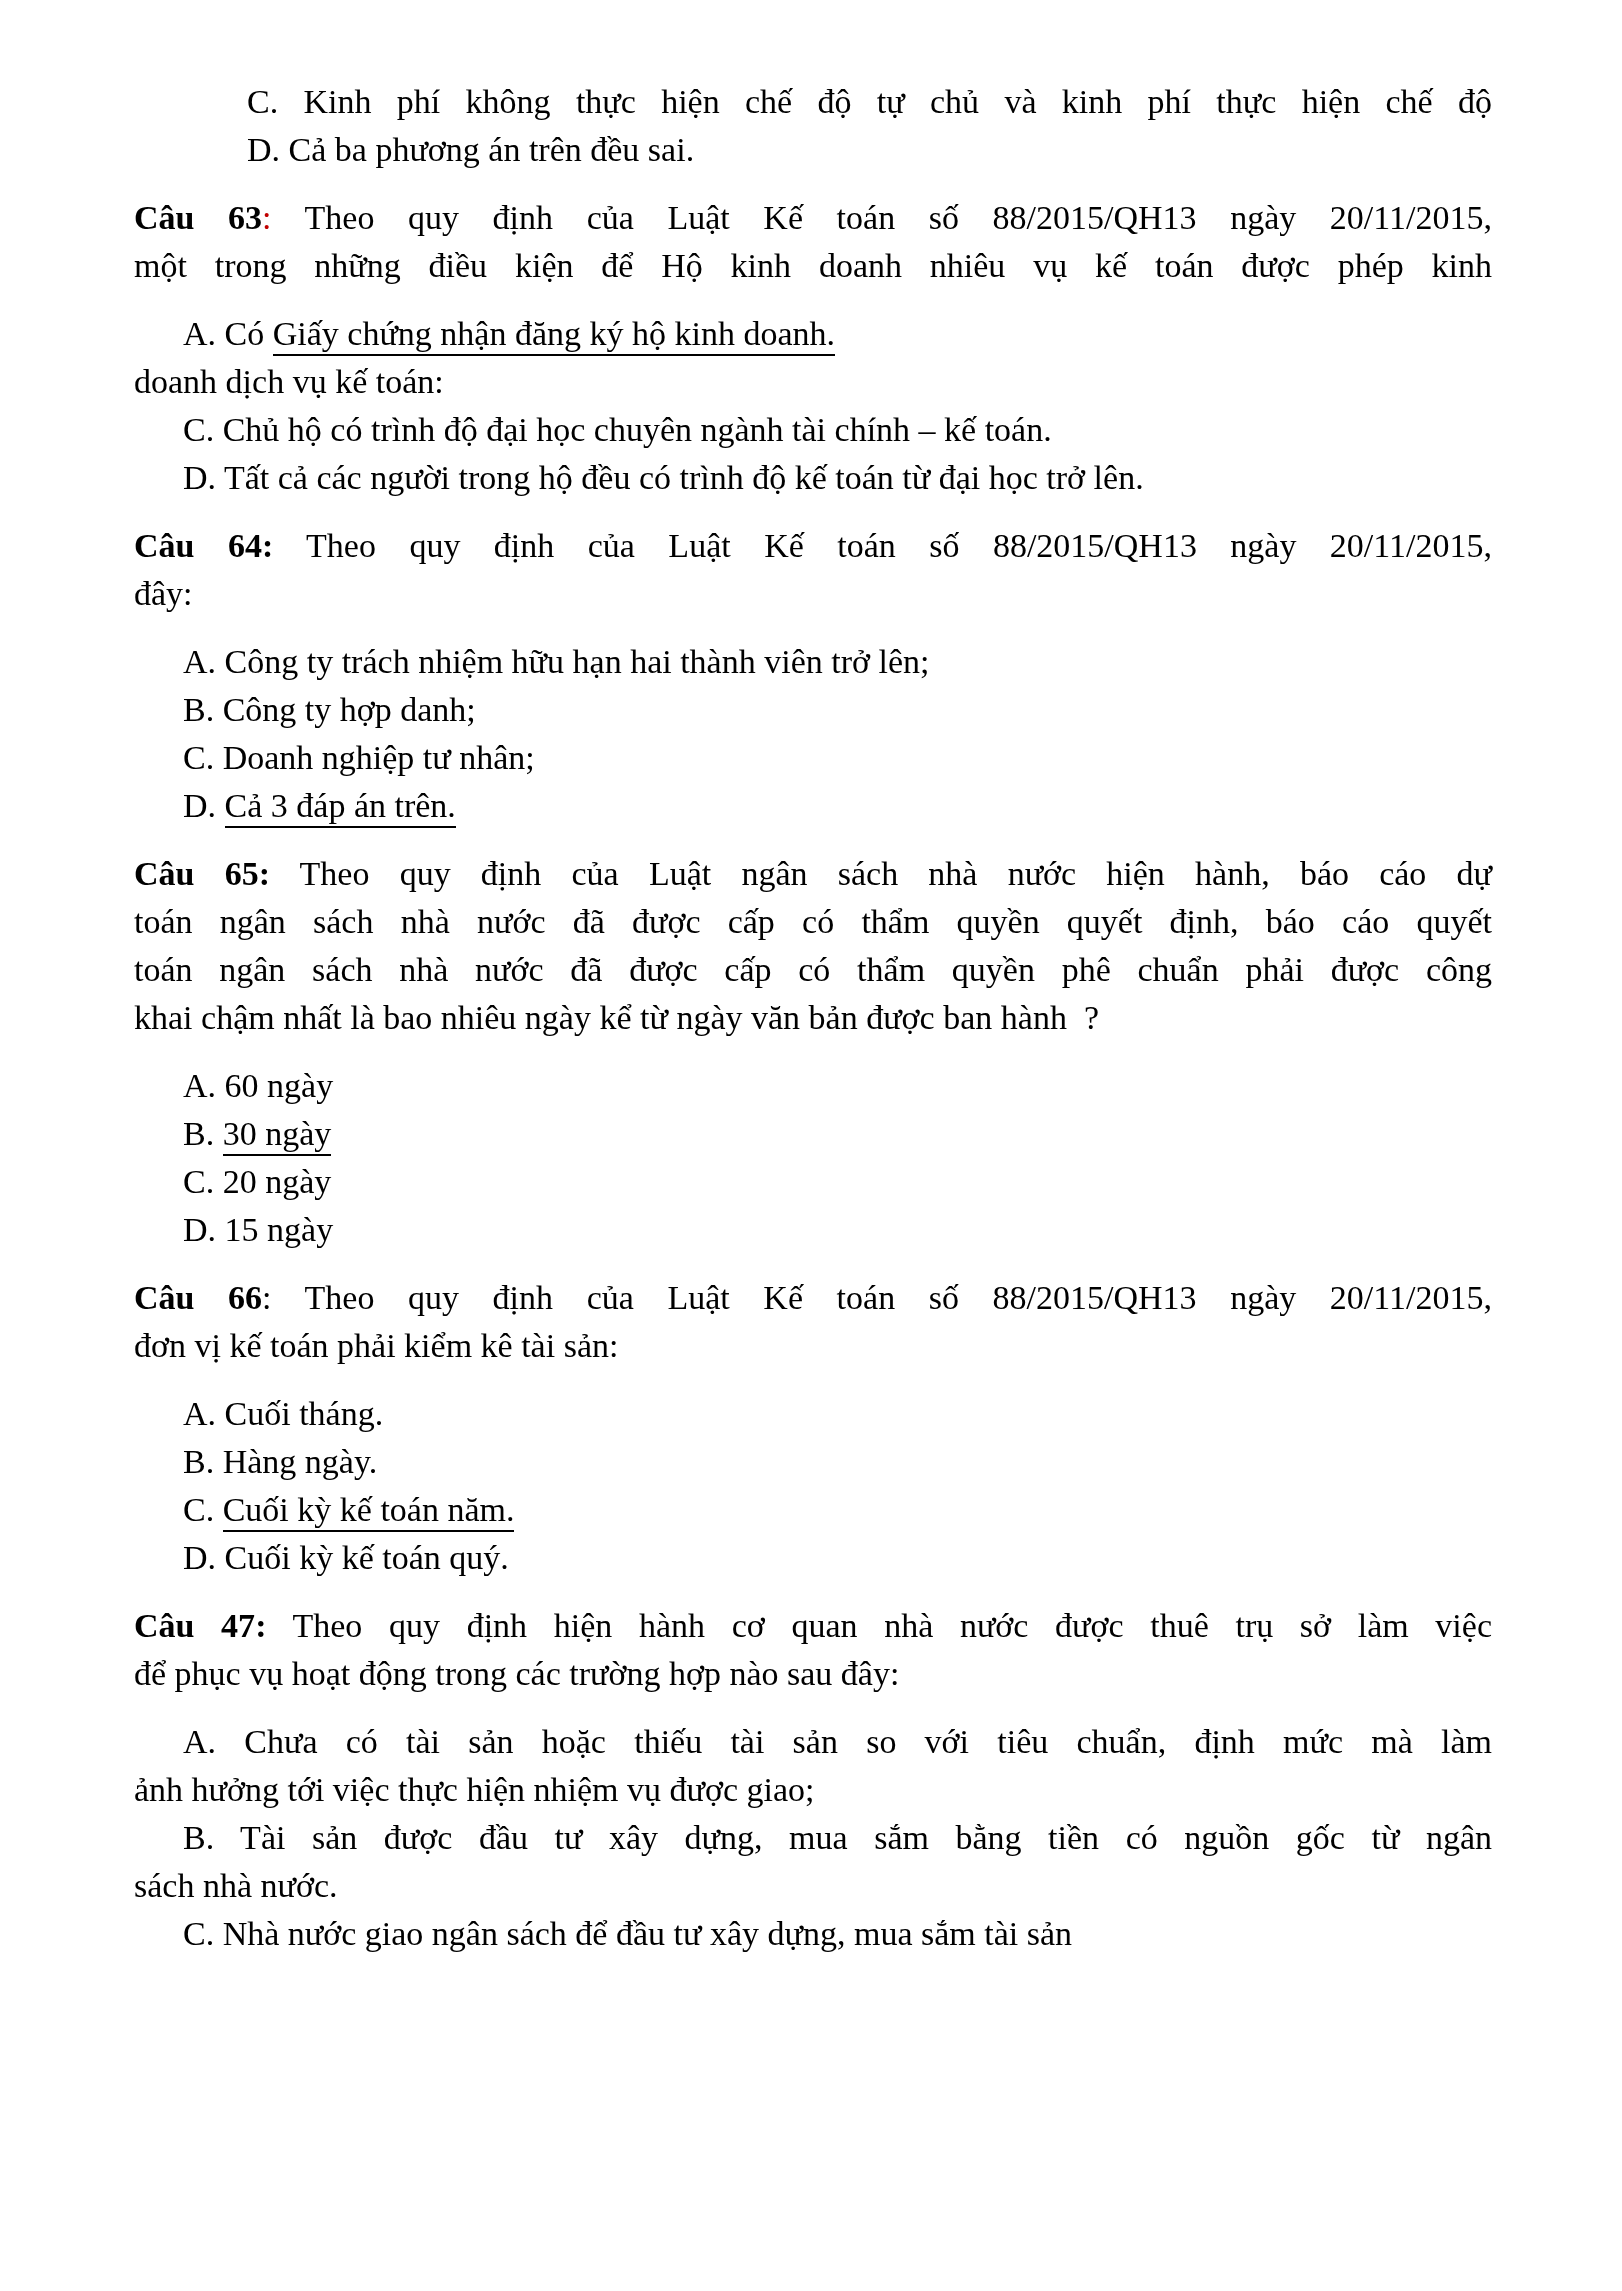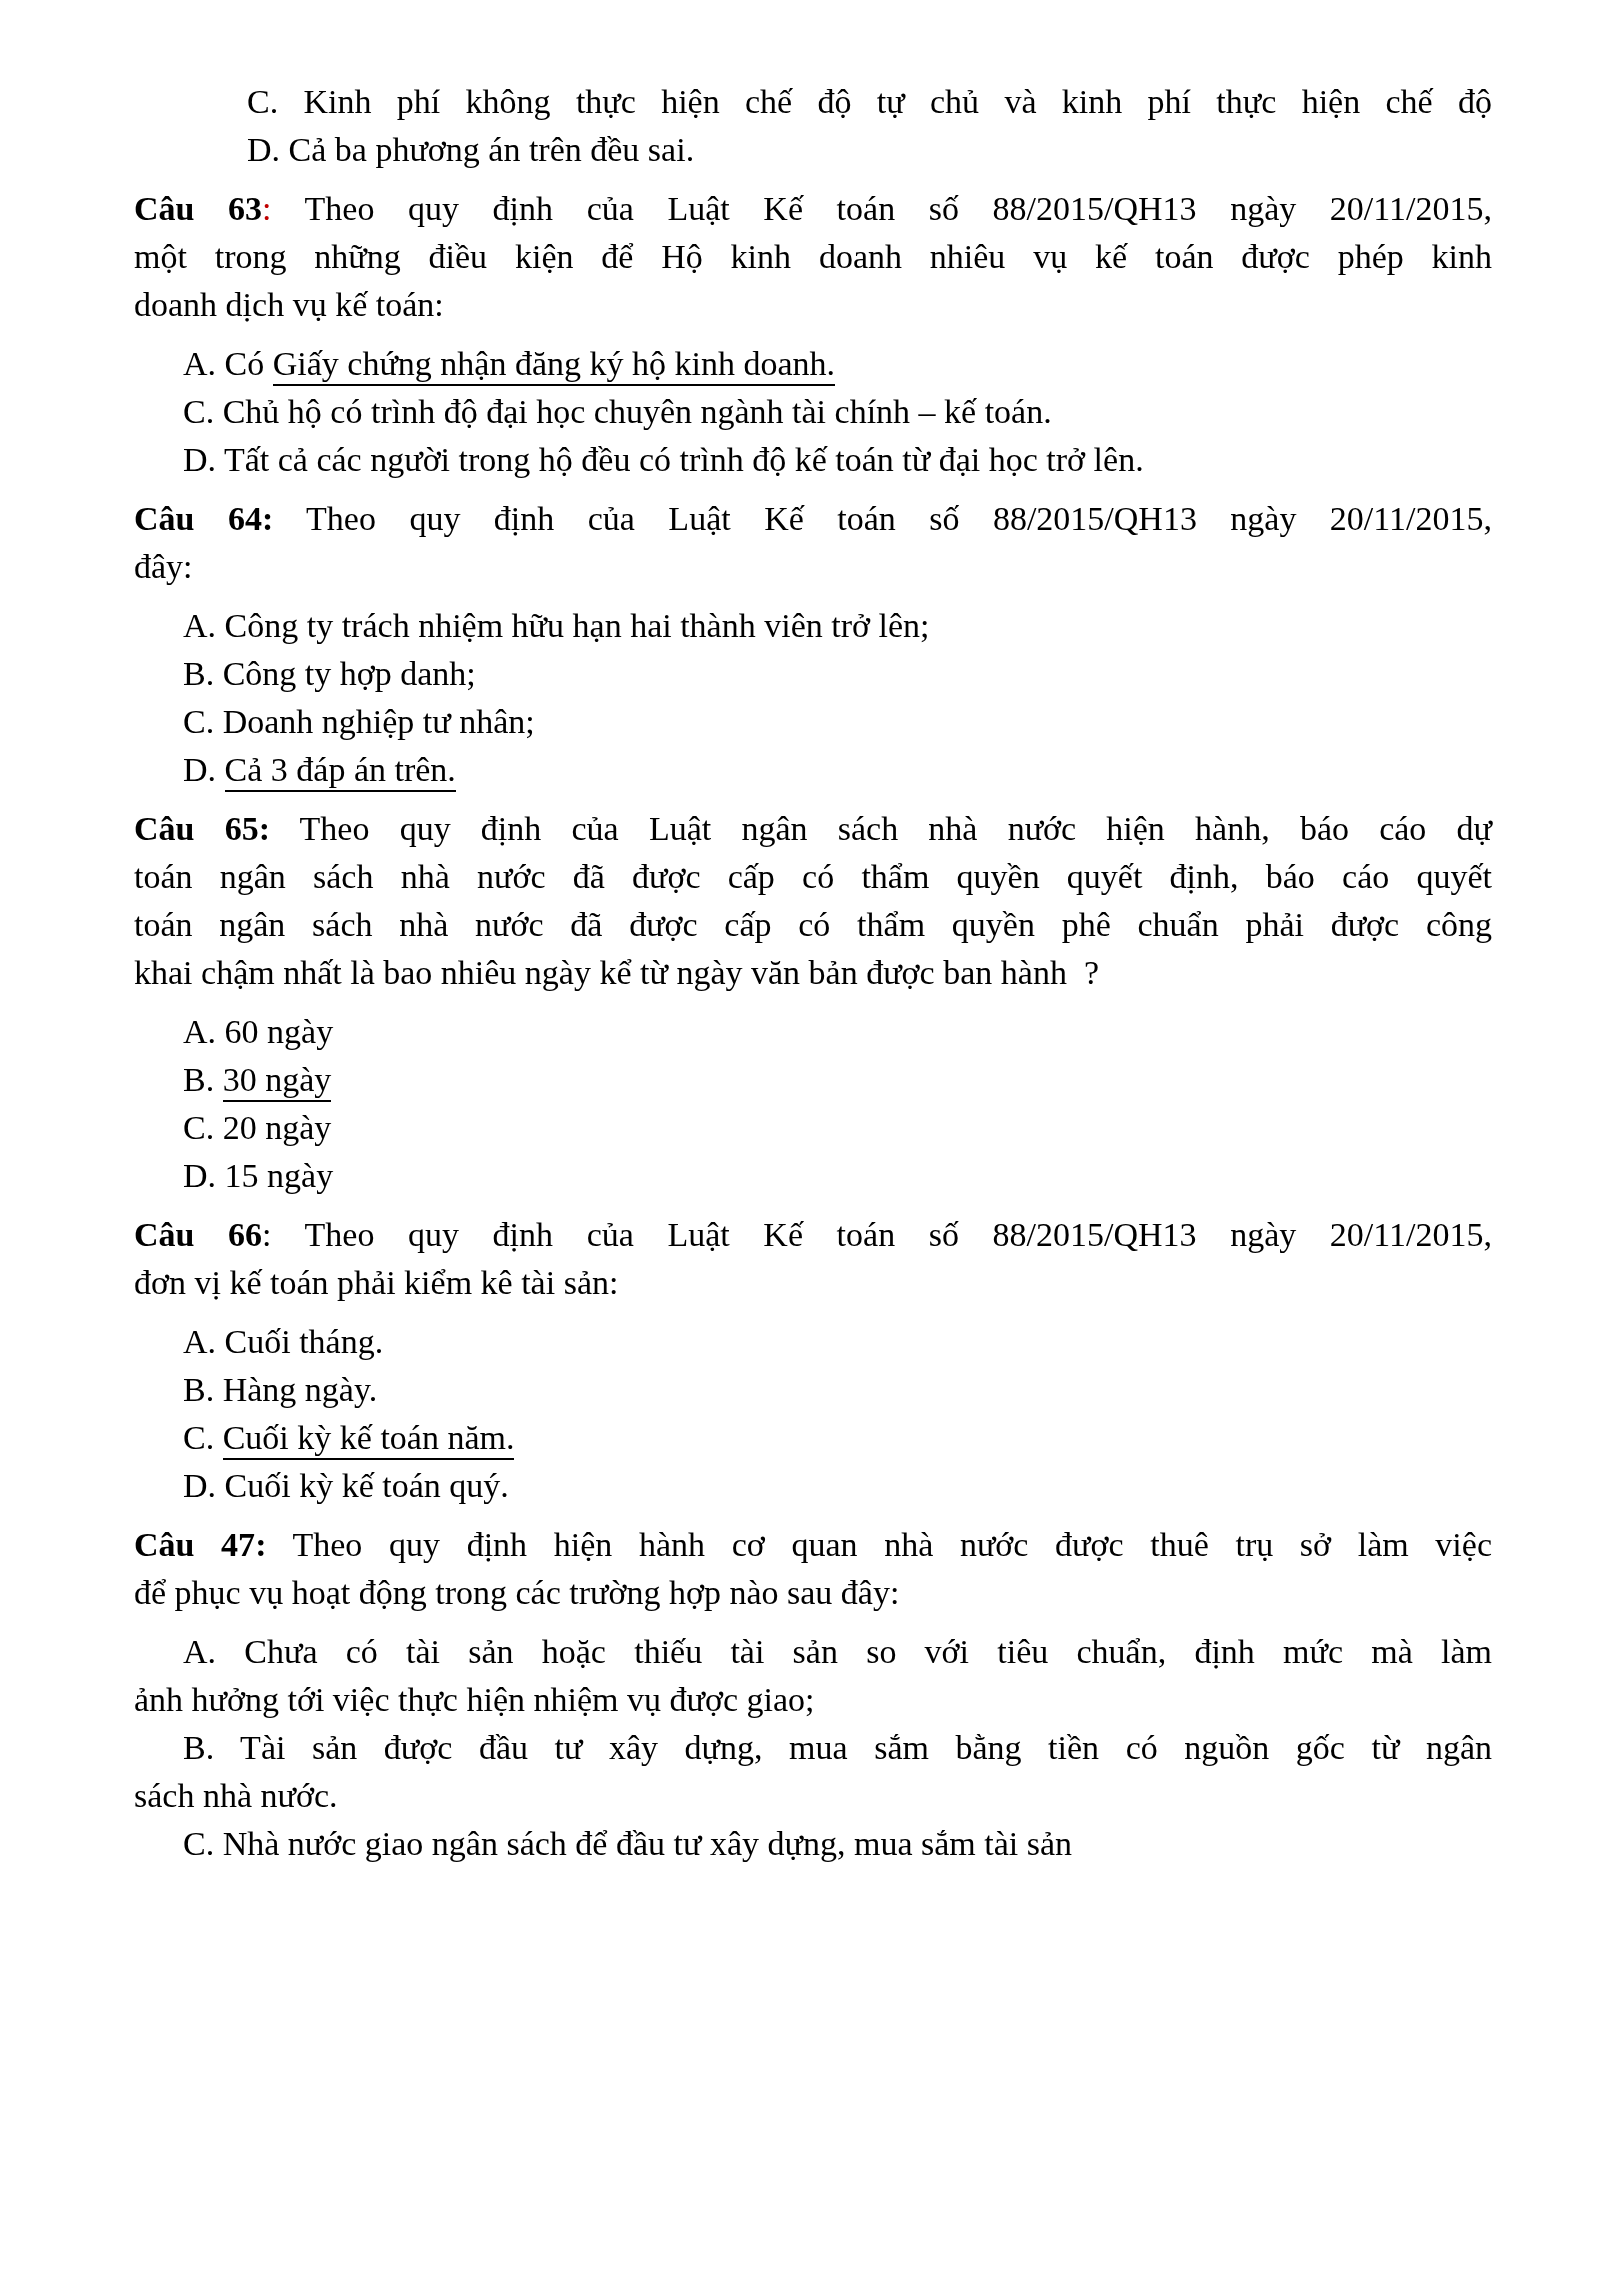--- a/index.html
+++ b/index.html
@@ -17,40 +17,40 @@
     width: 1358px;
     padding-top: 78px;
   }
   .line { line-height: 48px; white-space: pre; }
   .justify {
     white-space: normal;
     text-align: justify;
     -moz-text-align-last: justify;
     text-align-last: justify;
   }
-  .gap  { margin-top: 11px; }
+  .gap  { margin-top: 20px; }
   .ind1 { padding-left: 113px; }
   .ind2 { padding-left: 132px; }
   .opt  { padding-left: 49px; }
   b { font-weight: bold; }
   .red { color: #c00000; }
   .ul { border-bottom: 2.9px solid #000; padding-bottom: 2px; }
 </style>
 </head>
 <body>
 
 <div class="page">
 
   <div class="line justify ind1">C. Kinh phí không thực hiện chế độ tự chủ và kinh phí thực hiện chế độ</div>
   <div class="line ind1">D. Cả ba phương án trên đều sai.</div>
 
   <div class="line justify gap"><b><span>Câu 63</span></b><span class="red">:</span> <span>Theo quy định của Luật Kế toán số 88/2015/QH13 ngày 20/11/2015,</span></div>
   <div class="line justify">một trong những điều kiện để Hộ kinh doanh nhiêu vụ kế toán được phép kinh</div>
+  <div class="line opt gap"><span>A. Có </span><span class="ul">Giấy chứng nhận đăng ký hộ kinh doanh.</span></div>
   <div class="line">doanh dịch vụ kế toán:</div>
-  <div class="line opt gap"><span>A. Có </span><span class="ul">Giấy chứng nhận đăng ký hộ kinh doanh.</span></div>
   <div class="line opt">C. Chủ hộ có trình độ đại học chuyên ngành tài chính – kế toán.</div>
   <div class="line opt">D. Tất cả các người trong hộ đều có trình độ kế toán từ đại học trở lên.</div>
 
   <div class="line justify gap"><b><span>Câu 64</span><span>:</span></b> <span>Theo quy định của Luật Kế toán số 88/2015/QH13 ngày 20/11/2015,</span></div>
   <div class="line">đây:</div>
   <div class="line opt gap">A. Công ty trách nhiệm hữu hạn hai thành viên trở lên;</div>
   <div class="line opt">B. Công ty hợp danh;</div>
   <div class="line opt">C. Doanh nghiệp tư nhân;</div>
   <div class="line opt"><span>D. </span><span class="ul">Cả 3 đáp án trên.</span></div>
 

